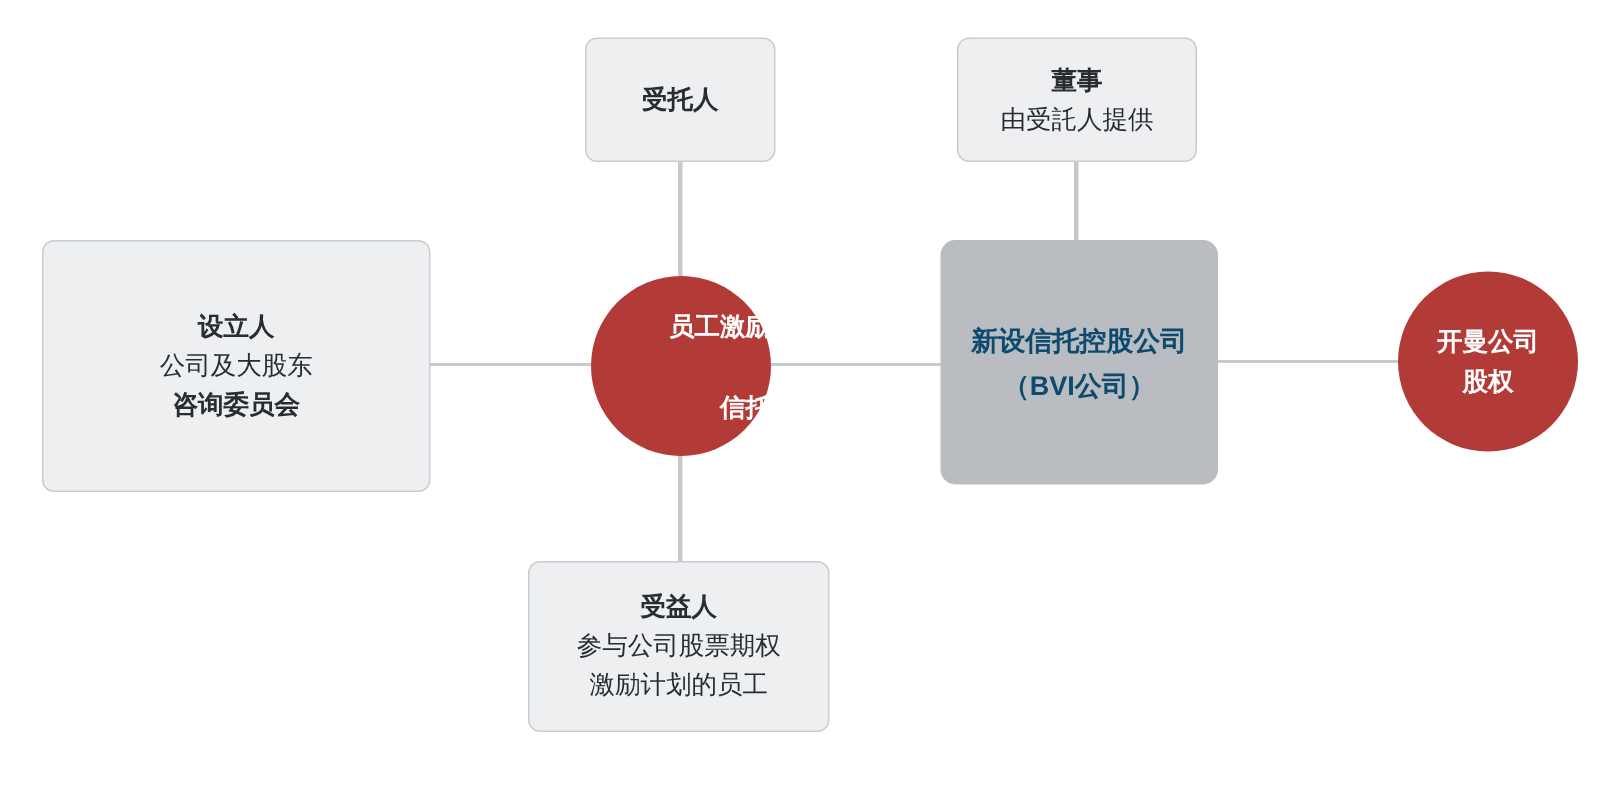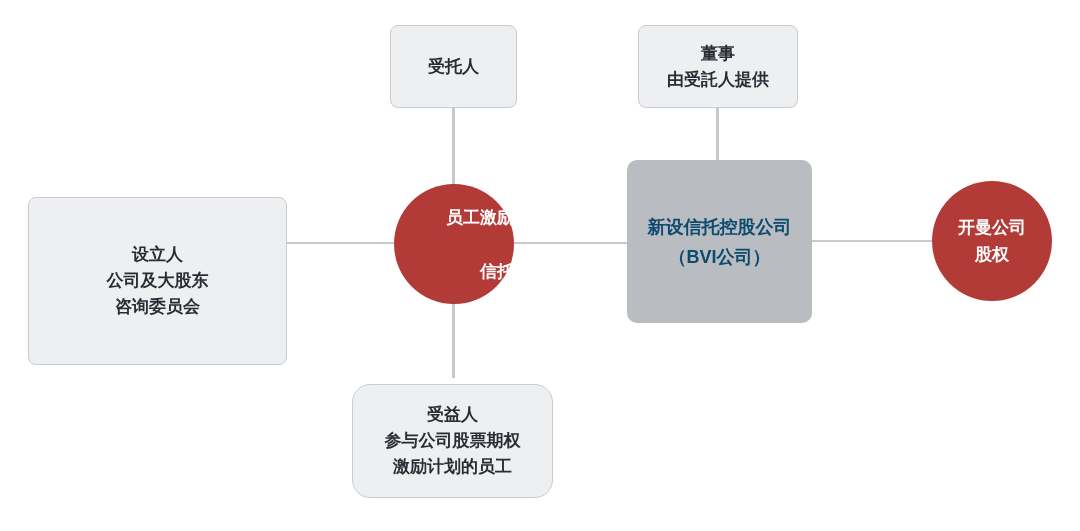--- a/index.html
+++ b/index.html
@@ -35,21 +35,21 @@
   }
   .circle{
     position:absolute;
     width:120px;height:120px;
     background:#b23a37;
     border-radius:50%;
     display:flex;flex-direction:column;
     align-items:center;justify-content:center;
     text-align:center;
   }
-  .line{font-size:17px;line-height:26px;color:#282c33;white-space:nowrap;font-weight:bold;}
+  .line{font-size:17px;line-height:26px;color:#282c33;white-space:nowrap;}
   .bold{font-weight:700;}
   .circle .line{color:#ffffff;font-weight:700;line-height:27px;}
   .gap{height:27px;}
   .gray-box .line{font-size:18px;line-height:30px;color:#0c4a6e;font-weight:700;}
 </style>
 </head>
 <body>
 
 <div class="stage">
 
@@ -62,21 +62,21 @@
 
   <div class="box" style="left:390px;top:25px;width:127px;height:83px;text-align:center;">
     <div class="line bold">受托人</div>
   </div>
 
   <div class="box" style="left:638px;top:25px;width:160px;height:83px;">
     <div class="line bold">董事</div>
     <div class="line">由受託人提供</div>
   </div>
 
-  <div class="box" style="left:28px;top:160px;width:259px;height:168px;margin-top:37px;">
+  <div class="box" style="left:28px;top:160px;width:259px;height:168px;">
     <div class="line bold">设立人</div>
     <div class="line">公司及大股东</div>
     <div class="line bold">咨询委员会</div>
   </div>
 
   <div class="circle" style="left:394px;top:184px;align-items:flex-end;">
     <div class="line">员工激励</div>
     <div class="gap"></div>
     <div class="line">信托</div>
   </div>
@@ -84,19 +84,19 @@
   <div class="gray-box" style="left:627px;top:160px;width:185px;height:163px;">
     <div class="line">新设信托控股公司</div>
     <div class="line">（BVI公司）</div>
   </div>
 
   <div class="circle" style="left:932px;top:181px;">
     <div class="line">开曼公司</div>
     <div class="line">股权</div>
   </div>
 
-  <div class="box" style="left:352px;top:384px;width:201px;height:114px;border-radius:18px;">
+  <div class="box" style="left:352px;top:374px;width:201px;height:114px;">
     <div class="line bold">受益人</div>
     <div class="line">参与公司股票期权</div>
     <div class="line">激励计划的员工</div>
   </div>
 
 </div>
 
 </body></html>

